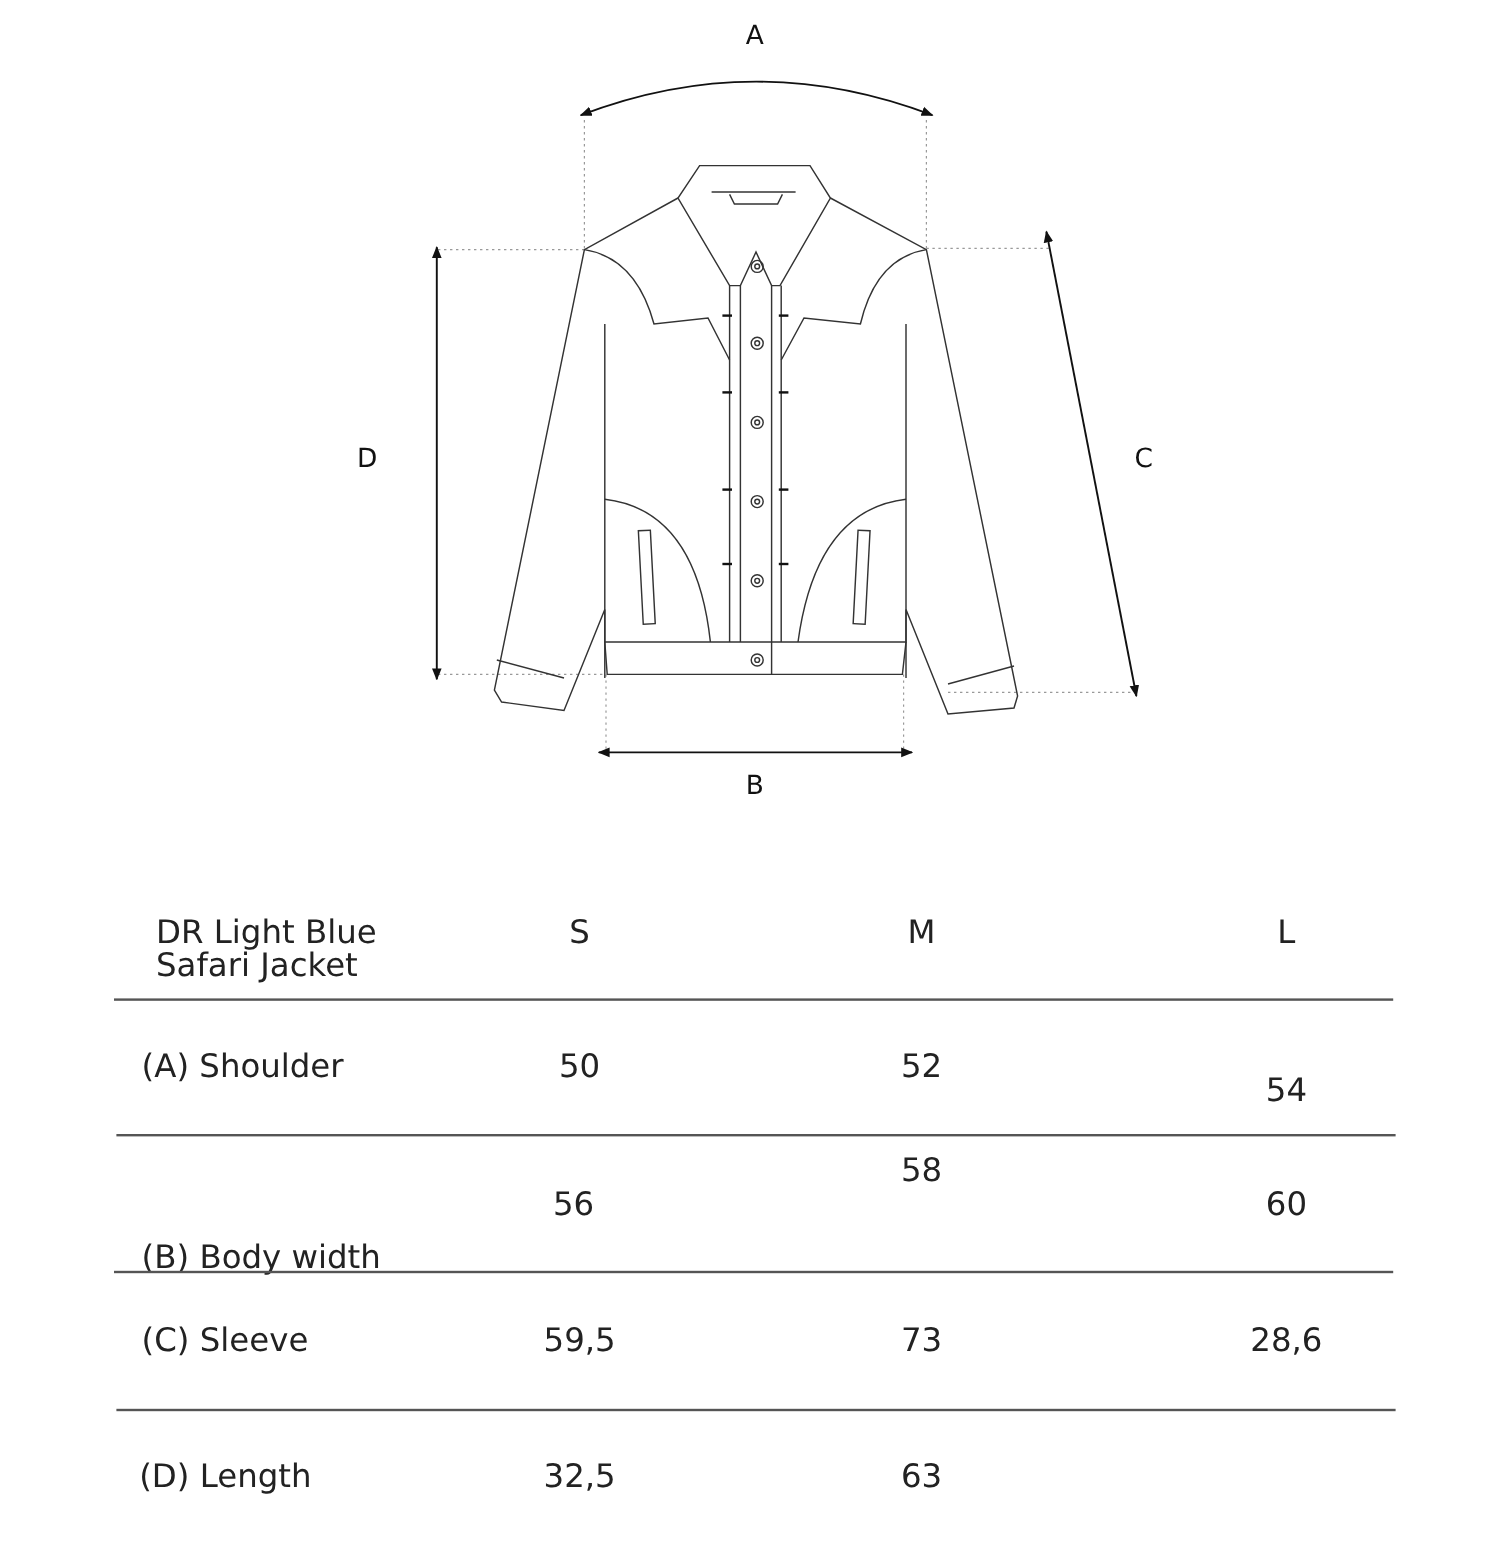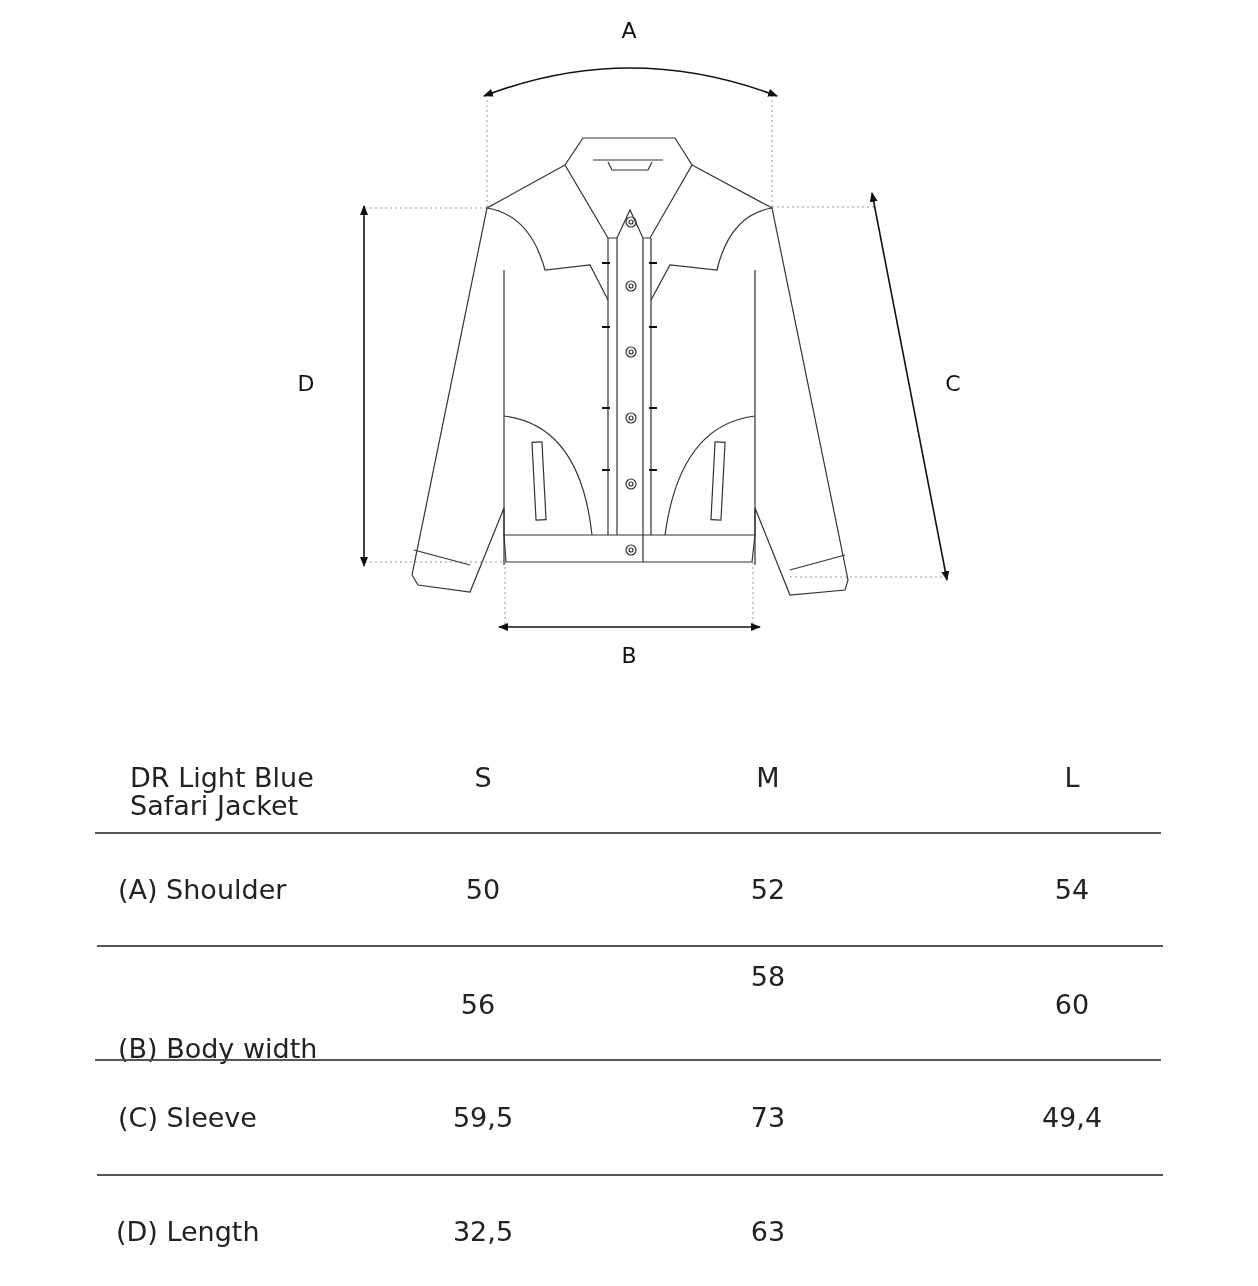--- a/index.html
+++ b/index.html
@@ -108,32 +108,32 @@
   <span class="cell" style="left:130px;top:777px">DR Light Blue</span>
   <span class="cell" style="left:130px;top:805px">Safari Jacket</span>
   <span class="cell center" style="left:483px;top:777px">S</span>
   <span class="cell center" style="left:768px;top:777px">M</span>
   <span class="cell center" style="left:1072px;top:777px">L</span>
   <div class="rule" style="left:95px;top:832px;width:1066px"></div>
 
   <span class="cell" style="left:118px;top:889px">(A) Shoulder</span>
   <span class="cell center" style="left:483px;top:889px">50</span>
   <span class="cell center" style="left:768px;top:889px">52</span>
-  <span class="cell center" style="left:1072px;top:889px">54</span>
+  <span class="cell center" style="left:1072px;top:909px">54</span>
   <div class="rule" style="left:97px;top:945px;width:1066px"></div>
 
   <span class="cell" style="left:118px;top:1048px">(B) Body width</span>
   <span class="cell center" style="left:478px;top:1004px">56</span>
   <span class="cell center" style="left:768px;top:976px">58</span>
   <span class="cell center" style="left:1072px;top:1004px">60</span>
   <div class="rule" style="left:95px;top:1059px;width:1066px"></div>
 
   <span class="cell" style="left:118px;top:1117px">(C) Sleeve</span>
   <span class="cell center" style="left:483px;top:1117px">59,5</span>
   <span class="cell center" style="left:768px;top:1117px">73</span>
-  <span class="cell center" style="left:1072px;top:1117px">49,4</span>
+  <span class="cell center" style="left:1072px;top:1117px">28,6</span>
   <div class="rule" style="left:97px;top:1174px;width:1066px"></div>
 
   <span class="cell" style="left:116px;top:1231px">(D) Length</span>
   <span class="cell center" style="left:483px;top:1231px">32,5</span>
   <span class="cell center" style="left:768px;top:1231px">63</span>
   <span class="cell center" style="left:1072px;top:1300px">64,5</span>
 </div>
 
 </body></html>

